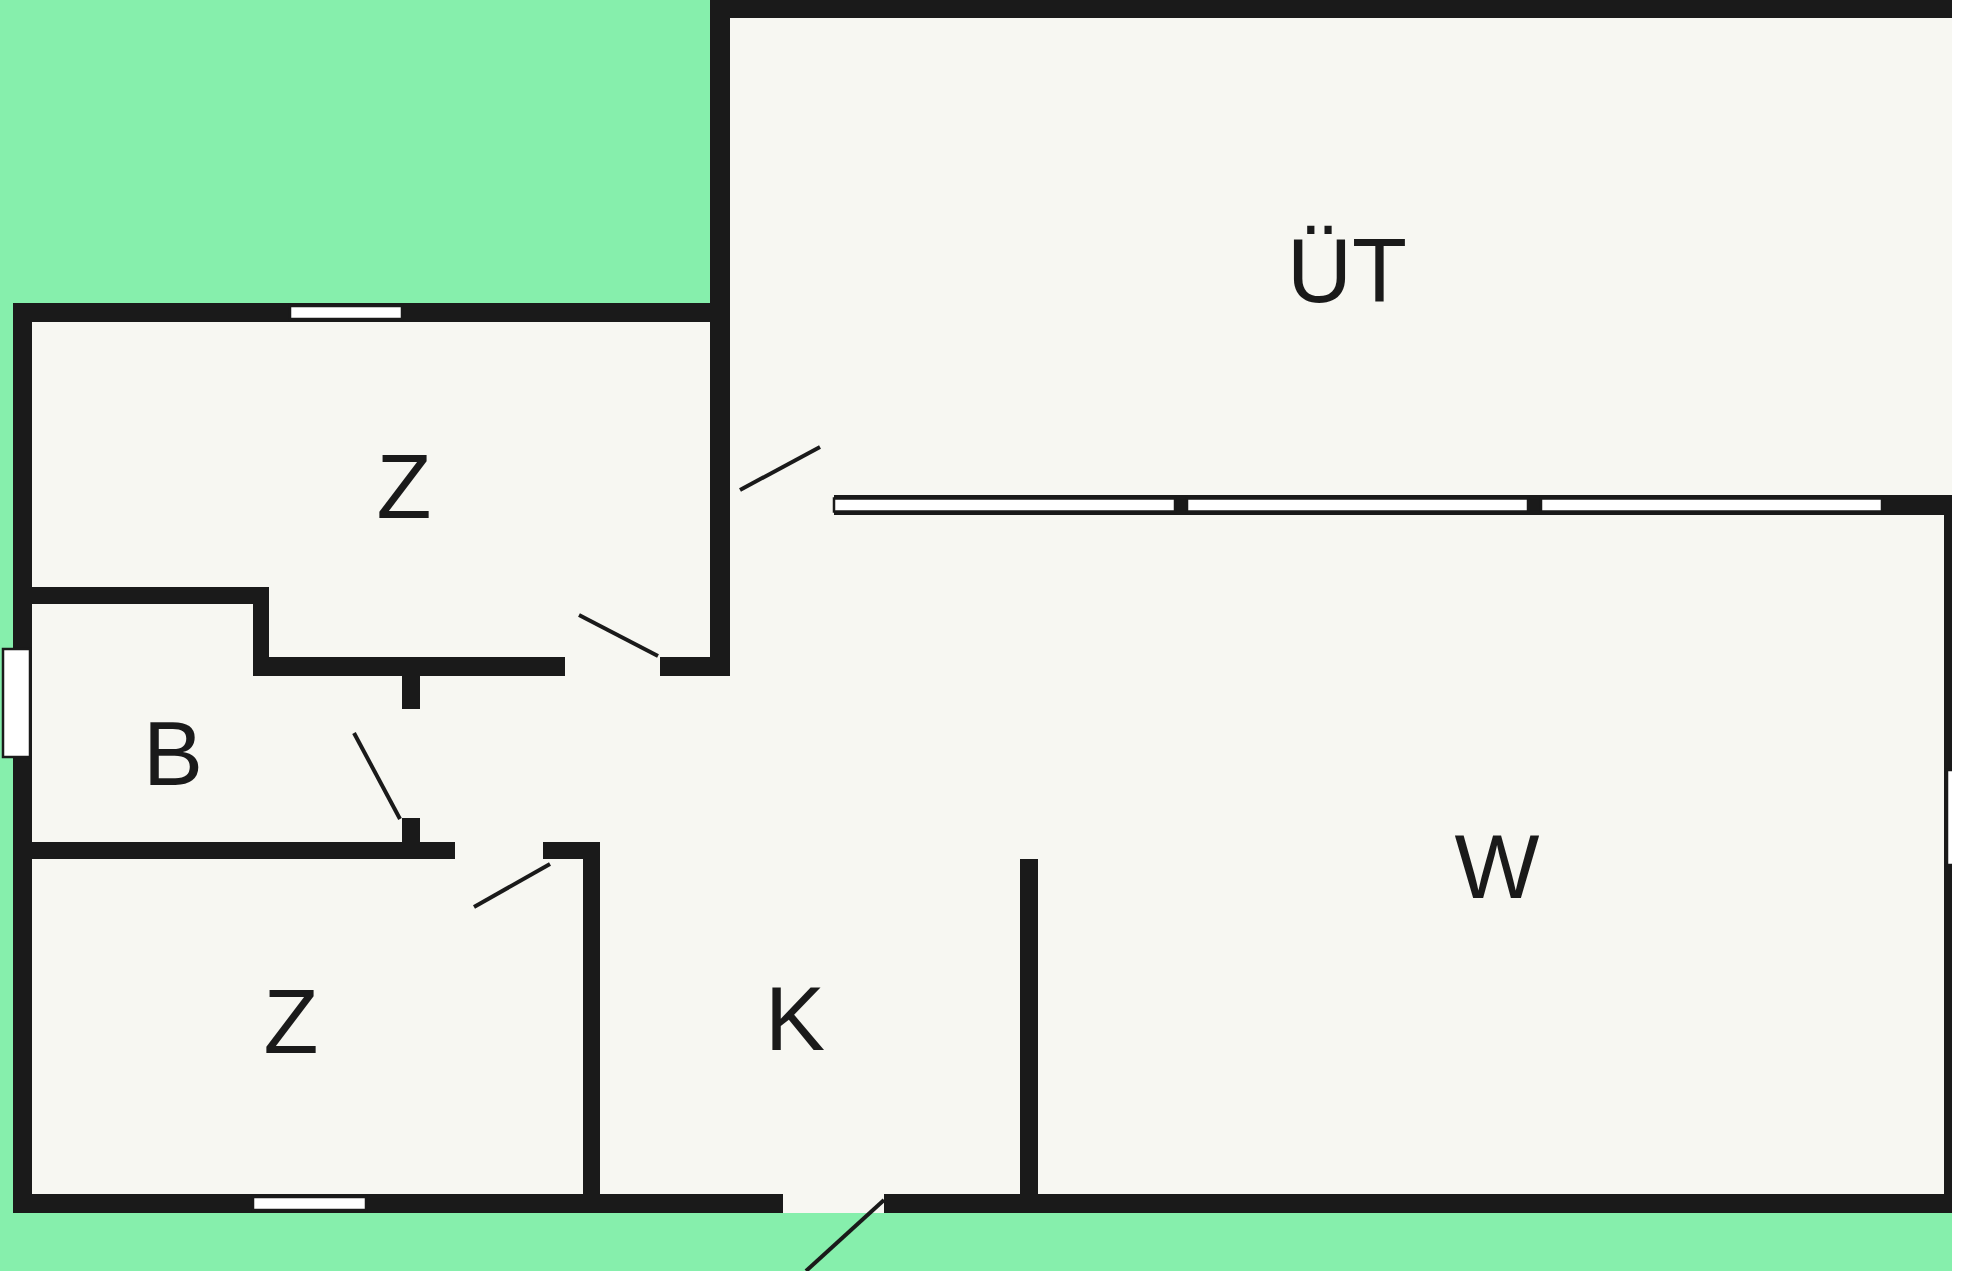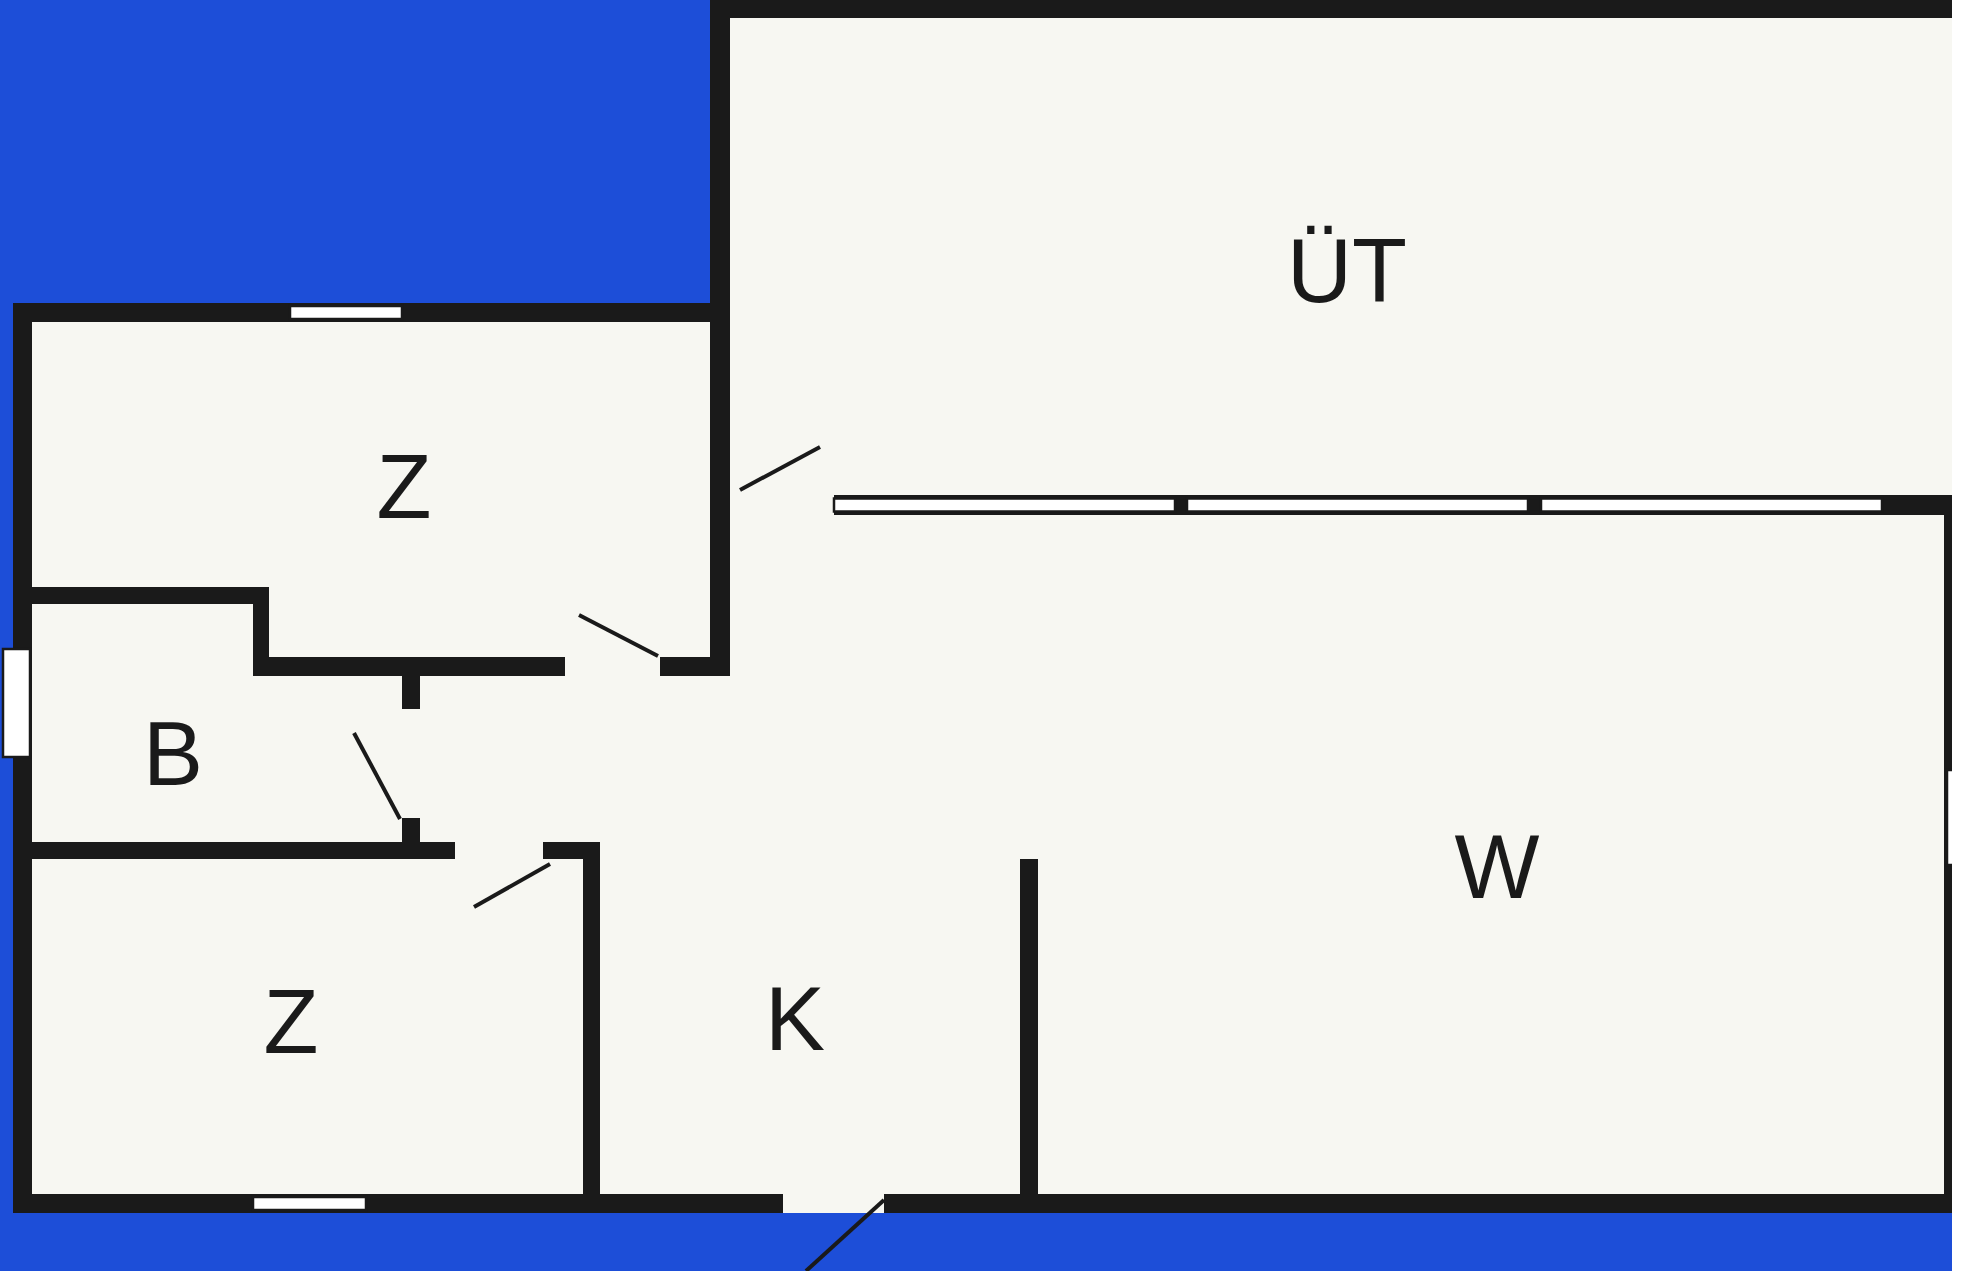--- a/index.html
+++ b/index.html
@@ -5,21 +5,21 @@
   html, body {
     margin: 0;
     padding: 0;
     background: #ffffff;
     font-family: "Liberation Sans", sans-serif;
   }
   .screen {
     position: relative;
     width: 1952px;
     height: 1271px;
-    background: #1d4ed8;
+    background: #86efac;
     overflow: hidden;
   }
   svg { display: block; }
 
   .floor   { fill: #f7f7f2; }
   .wall    { fill: #1a1a1a; }
   .window  { fill: #ffffff; stroke: #1a1a1a; stroke-width: 2.5; }
   .door-gap { fill: #f7f7f2; }
   .door-swing { stroke: #1a1a1a; stroke-width: 4; fill: none; stroke-linecap: butt; }
   .room-label {

